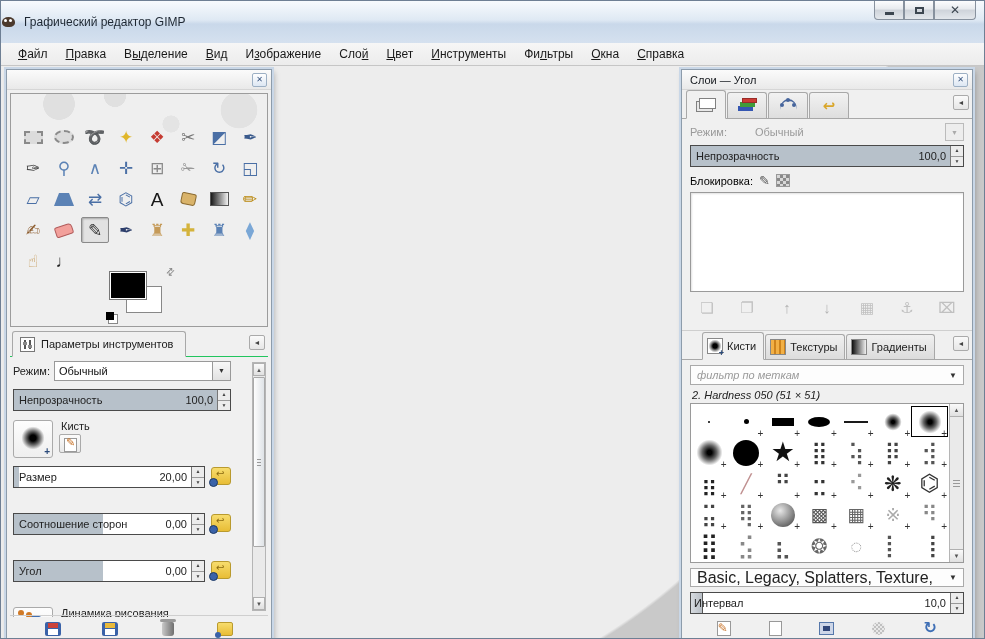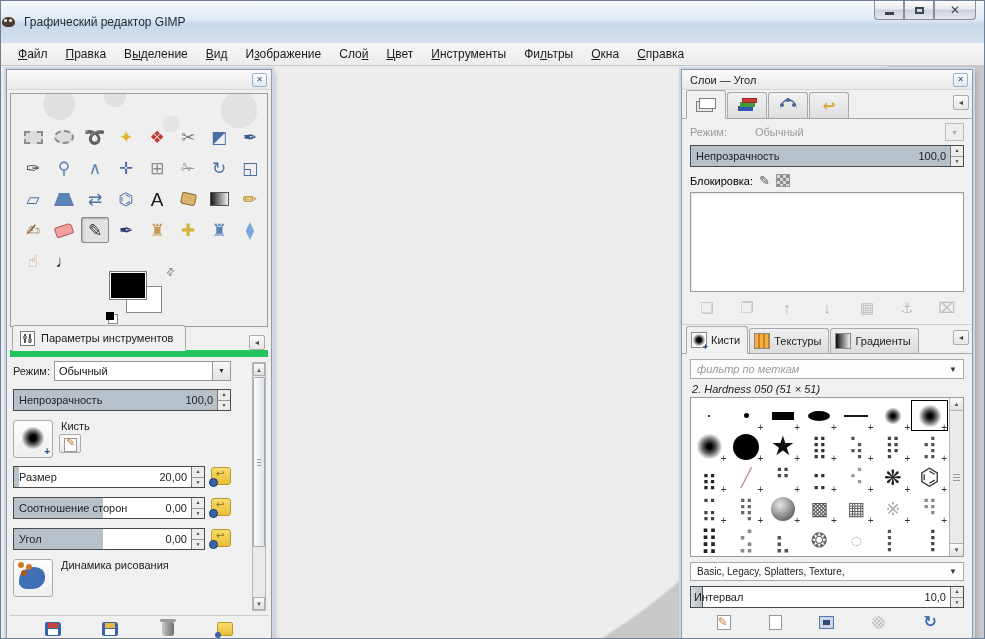--- a/index.html
+++ b/index.html
@@ -52,21 +52,21 @@
   .i-eraser{width:18px;height:11px;background:#f2a09b;border:1px solid #b05a5a;border-radius:2px 4px 2px 2px;transform:rotate(-18deg);}
   .i-trapezoid{width:20px;height:0;border-left:5px solid transparent;border-right:5px solid transparent;border-bottom:13px solid #5b82b5;}
   .i-bucket{width:15px;height:12px;background:#d9b36a;border:1px solid #8a6a30;border-radius:2px 2px 3px 3px;transform:rotate(12deg);}
 
   .colorsw{position:absolute;left:50%;bottom:8px;transform:translateX(-50%);width:58px;height:46px;}
   .sw-bg{position:absolute;left:16px;top:14px;width:36px;height:27px;background:#fff;border:1px solid #888;}
   .sw-fg{position:absolute;left:0;top:0;width:36px;height:27px;background:#000;border:1px solid #fff;box-shadow:0 0 0 1px #777;}
   .sw-swap{position:absolute;right:-6px;top:-6px;font-size:10px;color:#888;transform:rotate(-45deg);}
   .sw-mini{position:absolute;left:-4px;bottom:-2px;width:8px;height:8px;background:#000;box-shadow:3px 3px 0 #fff,3px 3px 0 1px #888;}
 
-  .tabrow{position:relative;height:27px;margin:0 3px;border-bottom:7px solid #22c55e;}
+  .tabrow{position:relative;height:27px;margin:0 3px;border-bottom:1px solid #22c55e;}
   .opt-tab{position:absolute;left:2px;bottom:-1px;height:26px;background:#f0f0f0;border:1px solid #a8a8a8;border-bottom:1px solid #f0f0f0;border-radius:3px 3px 0 0;display:flex;gap:6px;align-items:center;padding:0 12px 0 7px;font-size:11px;color:#1a1a1a;}
   .topt-icon{width:15px;height:15px;border:1px solid #777;background:#fdfdfd;display:flex;justify-content:space-evenly;align-items:center;}
   .topt-icon i{width:2px;height:9px;background:#555;position:relative;}
   .topt-icon i::after{content:"";position:absolute;left:-1px;top:2px;width:4px;height:3px;background:#888;}
   .topt-icon i:last-child::after{top:5px;}
   .dock-arrow{position:absolute;right:3px;top:5px;width:16px;height:15px;border:1px solid #aaa;border-radius:2px;background:linear-gradient(#fafafa,#e6e6e6);font-size:7px;text-align:center;line-height:14px;color:#444;}
 
   .opts{position:relative;padding:4px 40px 0 6px;height:260px;overflow:hidden;}
   .opt-heading{font-size:12px;font-weight:bold;color:#111;margin:2px 0 6px 2px;}
   .mode-row{display:flex;align-items:center;gap:4px;margin-bottom:8px;}
@@ -74,21 +74,21 @@
   .combo{flex:1;display:flex;height:20px;}
   .combo .entry{flex:1;background:#fff;border:1px solid #999;border-right:none;font-size:11px;padding:3px 4px 0;color:#111;}
   .combo .cbtn{width:19px;background:linear-gradient(#f8f8f8,#e2e2e2);border:1px solid #999;font-size:7px;text-align:center;line-height:18px;color:#333;}
   .gslider{position:relative;height:22px;border:1px solid #4a4a4a;background:#fff;margin-bottom:9px;}
   .gslider .fill{position:absolute;left:0;top:0;bottom:0;background:#b7c1ca;}
   .gslider .slabel{position:absolute;left:5px;top:4px;font-size:11px;color:#222;}
   .gslider .svalue{position:absolute;right:17px;top:4px;font-size:11px;color:#222;}
   .spin{position:absolute;right:0;top:0;bottom:0;width:13px;border-left:1px solid #777;display:flex;flex-direction:column;}
   .spin b{flex:1;background:#ececec;font-size:5px;line-height:9px;text-align:center;color:#444;font-weight:normal;}
   .spin b:first-child{border-bottom:1px solid #999;}
-  .slider-row{position:relative;margin-bottom:9px;}
+  .slider-row{position:relative;margin-bottom:25px;}
   .slider-row .gslider{margin:0 26px 0 0;}
   .reset-btn{position:absolute;right:0;top:1px;width:20px;height:18px;border:1px solid #b99a2e;border-radius:3px;background:linear-gradient(#f7dc6d,#e8bd36);}
   .reset-btn::after{content:"";position:absolute;left:-3px;bottom:-3px;width:7px;height:7px;border-radius:50%;background:#3a62a8;border:1px solid #1d3a66;}
   .reset-btn::before{content:"↩";position:absolute;left:4px;top:0px;font-size:10px;color:#8a6a10;}
 
   .brush-row{display:flex;gap:6px;margin-bottom:8px;}
   .preview-btn{width:40px;height:38px;border:1px solid #aaa;border-radius:3px;background:linear-gradient(#fdfdfd,#efefef);position:relative;flex:none;}
   .pv-blob{position:absolute;left:7px;top:5px;width:24px;height:24px;background:radial-gradient(circle,#000 18%,rgba(0,0,0,.55) 42%,transparent 68%);}
   .pv-plus{position:absolute;right:2px;bottom:0;font-size:10px;color:#2a4a7a;font-weight:bold;}
   .pv-dyn{position:absolute;left:5px;top:7px;width:26px;height:22px;background:#3f6fb5;border-radius:60% 40% 50% 30%;}
@@ -142,21 +142,21 @@
   .rlabel{font-size:11px;}
   .rlabel.dis,.rvalue.dis{color:#9a9a9a;}
   .rvalue{font-size:11px;}
   .combo-dis{margin-left:auto;width:19px;height:18px;border:1px solid #bbb;background:#ededed;font-size:7px;text-align:center;line-height:17px;color:#aaa;}
   .rslider-wrap{padding:2px 8px 4px;}
   .lock-ic-brush{font-size:13px;color:#555;}
   .lock-ic-alpha{width:14px;height:13px;background:repeating-conic-gradient(#8a8a8a 0 25%,#d8d8d8 0 50%) 0 0/6px 6px;border:1px solid #999;}
   .layers-list{margin:2px 8px;height:100px;background:#fff;border:1px solid #9a9a9a;box-shadow:inset 1px 1px 2px rgba(0,0,0,.12);}
   .lbuttons{height:26px;display:flex;align-items:center;justify-content:space-between;padding:0 12px;}
 
-  .btabs{position:relative;height:30px;border-top:1px solid #cfcfcf;border-bottom:1px solid #a8a8a8;display:flex;align-items:flex-end;padding-left:4px;margin-top:4px;}
+  .btabs{position:relative;height:30px;border-top:1px solid #cfcfcf;border-bottom:1px solid #a8a8a8;display:flex;align-items:flex-end;padding-left:20px;margin-top:10px;}
   .btab{height:25px;border:1px solid #a8a8a8;border-bottom:none;border-radius:3px 3px 0 0;margin-right:1px;display:flex;align-items:center;gap:4px;padding:0 7px 0 4px;font-size:11px;color:#222;background:linear-gradient(#f0f0f0,#dcdcdc);}
   .btab.active{background:#f0f0f0;height:28px;margin-bottom:-1px;border-bottom:1px solid #f0f0f0;z-index:2;}
   .d-brush{width:16px;height:16px;border:1px solid #888;background:#fff radial-gradient(circle,#000 22%,rgba(0,0,0,.5) 42%,transparent 66%);position:relative;}
   .d-brush::after{content:"+";position:absolute;right:-2px;bottom:-5px;font-size:9px;color:#2a4a7a;font-weight:bold;}
   .d-pattern{width:16px;height:16px;border:1px solid #888;background:repeating-linear-gradient(90deg,#f2b045 0 3px,#cd831d 3px 5px);}
   .d-grad{width:16px;height:16px;border:1px solid #888;background:linear-gradient(90deg,#0e0e0e,#f0f0f0);}
   .filter-row{margin:5px 8px 0;height:20px;border:1px solid #aaa;background:#fdfdfd;display:flex;align-items:center;padding:0 6px;}
   .filter-text{font-size:11px;font-style:italic;color:#9a9a9a;}
   .filter-arrow{margin-left:auto;font-size:8px;color:#333;}
   .binfo{margin:4px 10px 2px;font-size:11px;font-style:italic;color:#222;}
@@ -168,21 +168,21 @@
   .bglyph{line-height:1;}
   .b-dot{background:#000;border-radius:50%;display:block;}
   .b-bar{width:22px;height:8px;background:#000;display:block;}
   .b-ell{width:22px;height:10px;background:#000;border-radius:50%;display:block;}
   .b-line{width:24px;height:2px;background:#1a1a1a;display:block;}
   .b-soft{display:block;background:radial-gradient(circle,#000 12%,rgba(0,0,0,.6) 38%,transparent 68%);}
   .b-circle{display:block;background:#000;border-radius:50%;}
   .b-ball{display:block;width:24px;height:24px;border-radius:50%;background:radial-gradient(circle at 38% 32%,#e8e8e8,#8a8a8a 55%,#3a3a3a);}
   .bscroll{position:absolute;top:0;right:0;bottom:0;width:14px;border-left:1px solid #b5b5b5;background:#eaeaea;}
   .tags-row{margin:5px 8px 0;height:19px;border:1px solid #aaa;background:#fdfdfd;display:flex;align-items:center;padding:0 6px;}
-  .tags-text{font-size:10px;color:#222;}
+  .tags-text{font-size:16px;color:#222;}
   .spacing-wrap{margin:5px 8px 0;position:relative;}
   .sp-thumb{position:absolute;left:0;top:0;bottom:0;width:12px;background:linear-gradient(90deg,#d7dbe0,#b9bfc6);border-right:1px solid #555;z-index:1;}
   .bbuttons{height:28px;display:flex;align-items:center;justify-content:space-around;padding:0 16px;}
 </style>
 </head>
 <body>
 
 <div class="window">
 
   <div class="titlebar">

